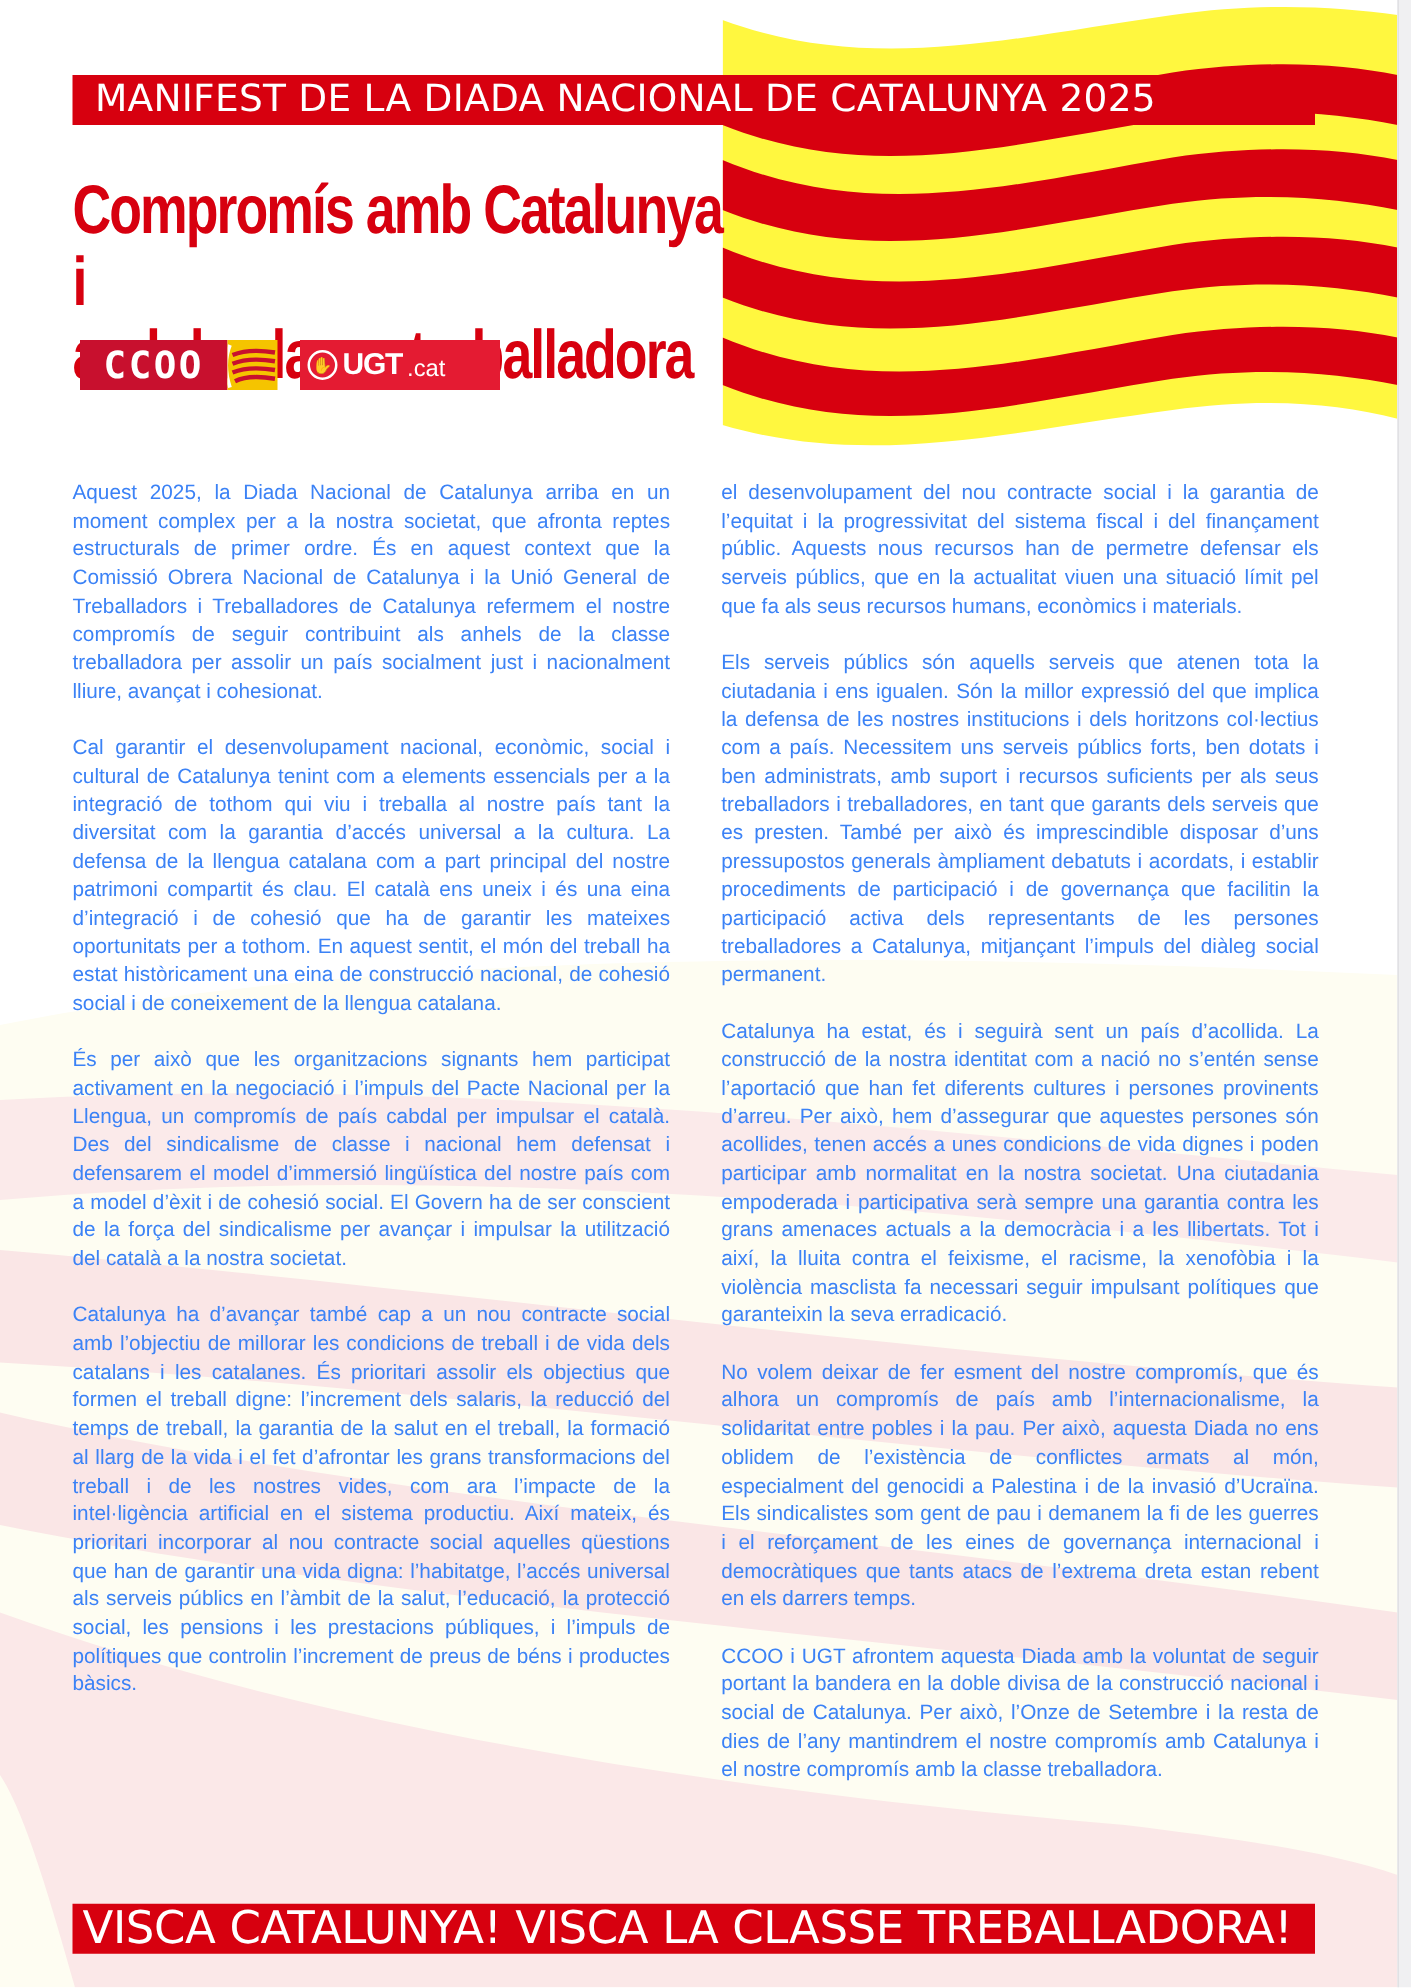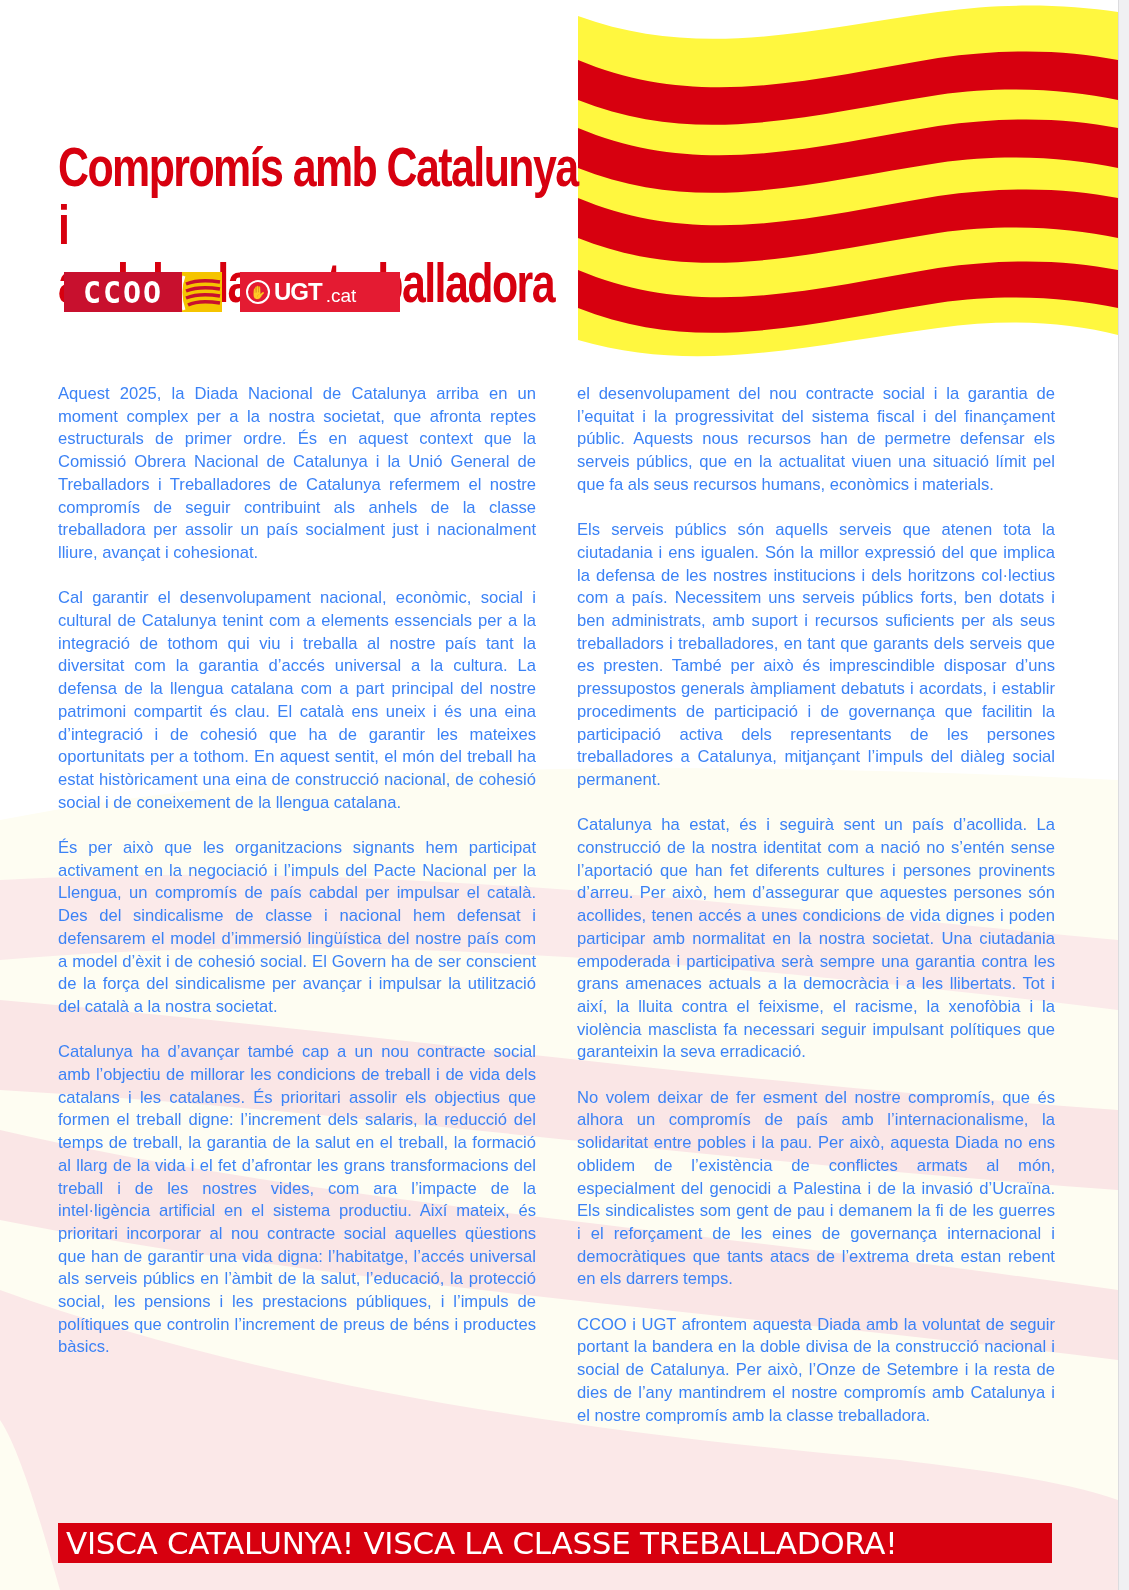--- a/index.html
+++ b/index.html
@@ -55,21 +55,21 @@
       color: #3b82f6; font-family: "Liberation Sans", sans-serif;
       font-size: 16.6px; line-height: 22.7px; text-align: justify;
     }
     .col p { margin: 0 0 22.7px 0; hyphens: manual; }
     .col-left { left: 58px; }
     .col-right { left: 577px; }
 
     .footer-bar {
       position: absolute; left: 58px; top: 1523px; width: 994px; height: 40px;
       background: #d7000f; color: #ffffff;
-      font-family: "DejaVu Sans", sans-serif; font-size: 31px; line-height: 40px;
+      font-family: "DejaVu Sans", sans-serif; font-size: 36px; line-height: 40px;
       padding-left: 8px; box-sizing: border-box; white-space: nowrap; letter-spacing: -0.3px;
     }
   </style>
 </head>
 <body>
 
 <div class="page">
 
   <svg class="bg-waves" viewBox="0 0 1118 1590" preserveAspectRatio="none">
     <rect x="0" y="0" width="1118" height="1590" fill="#ffffff"></rect>
@@ -88,20 +88,21 @@
     </defs>
     <g clip-path="url(#flagclip)">
       <rect x="0" y="0" width="540" height="370" fill="#fff73f"></rect>
       <path d="M0 60 C 120 110, 230 80, 360 58 C 430 48, 490 50, 540 60 L540 100 C 490 90, 430 85, 360 95 C 230 115, 120 148, 0 100 Z" fill="#d7000f"></path>
       <path d="M0 128 C 120 178, 230 148, 360 126 C 430 116, 490 118, 540 128 L540 168 C 490 158, 430 153, 360 163 C 230 183, 120 216, 0 168 Z" fill="#d7000f"></path>
       <path d="M0 198 C 120 248, 230 218, 360 196 C 430 186, 490 188, 540 198 L540 238 C 490 228, 430 223, 360 233 C 230 253, 120 286, 0 238 Z" fill="#d7000f"></path>
       <path d="M0 270 C 120 320, 230 290, 360 268 C 430 258, 490 260, 540 270 L540 308 C 490 298, 430 293, 360 303 C 230 323, 120 356, 0 308 Z" fill="#d7000f"></path>
     </g>
   </svg>
 
+  <div class="header-bar">MANIFEST DE LA DIADA NACIONAL DE CATALUNYA 2025</div>
 
   <div class="title">
     <div>Compromís amb Catalunya i</div>
     <div>amb la classe treballadora</div>
   </div>
 
   <div class="logos">
     <div class="logo-ccoo">
       <div class="red">CCOO</div>
       <div class="gold">

